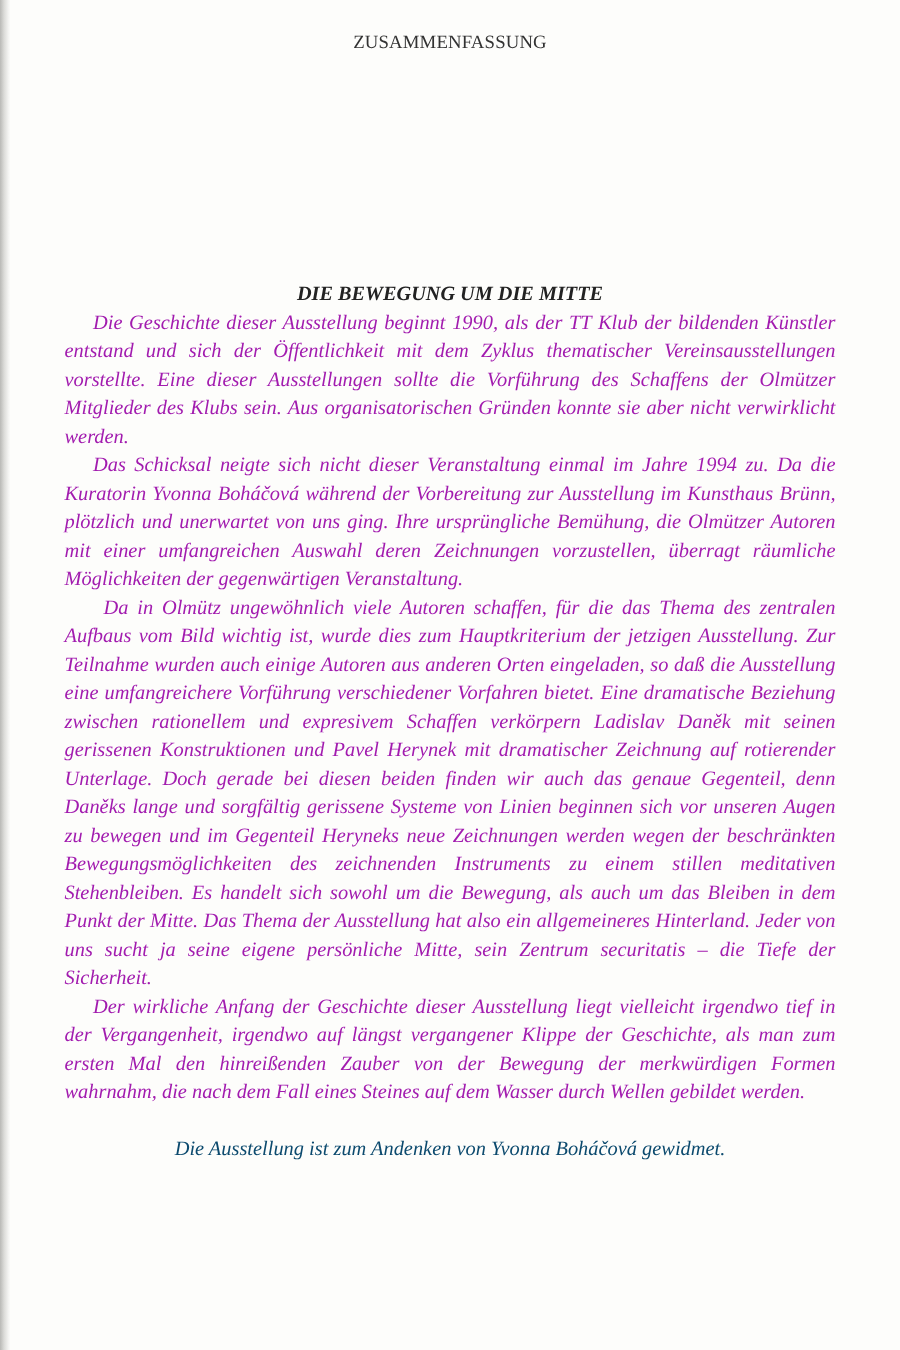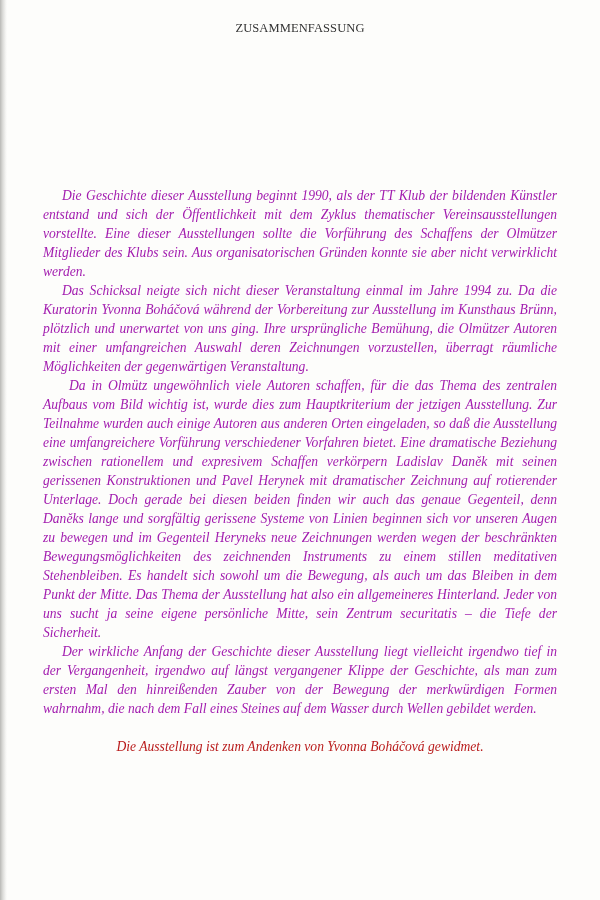--- a/index.html
+++ b/index.html
@@ -59,29 +59,30 @@
       hyphens: manual;
     }
     .para.indent-wide { text-indent: 26px; }
     .dedication {
       font-family: "Liberation Serif", serif;
       font-style: italic;
       font-size: 13.6px;
       line-height: 19px;
       text-align: center;
       margin: 19px 0 0 0;
-      color: #b91c1c;
+      color: #0c4a6e;
     }
   </style>
 </head>
 <body>
 
 <div class="gutter-shadow"></div>
 
 <div class="running-head">ZUSAMMENFASSUNG</div>
 
 <div class="article">
+  <h1 class="title">DIE BEWEGUNG UM DIE MITTE</h1>
   <p class="para">Die Geschichte dieser Ausstellung beginnt 1990, als der TT Klub der bildenden Künstler entstand und sich der Öffentlichkeit mit dem Zyklus thematischer Vereinsausstellungen vorstellte. Eine dieser Ausstellungen sollte die Vorführung des Schaffens der Olmützer Mitglieder des Klubs sein. Aus organisatorischen Gründen konnte sie aber nicht verwirklicht werden.</p>
   <p class="para">Das Schicksal neigte sich nicht dieser Veranstaltung einmal im Jahre 1994 zu. Da die Kuratorin Yvonna Boháčová während der Vorbereitung zur Ausstellung im Kunsthaus Brünn, plötzlich und unerwartet von uns ging. Ihre ursprüngliche Bemühung, die Olmützer Autoren mit einer umfangreichen Auswahl deren Zeichnungen vorzustellen, überragt räumliche Möglichkeiten der gegenwärtigen Veranstaltung.</p>
   <p class="para indent-wide">Da in Olmütz ungewöhnlich viele Autoren schaffen, für die das Thema des zentralen Aufbaus vom Bild wichtig ist, wurde dies zum Hauptkriterium der jetzigen Ausstellung. Zur Teilnahme wurden auch einige Autoren aus anderen Orten eingeladen, so daß die Ausstellung eine umfangreichere Vorführung verschiedener Vorfahren bietet. Eine dramatische Beziehung zwischen rationellem und expresivem Schaffen verkörpern Ladislav Daněk mit seinen gerissenen Konstruktionen und Pavel Herynek mit dramatischer Zeichnung auf rotierender Unterlage. Doch gerade bei diesen beiden finden wir auch das genaue Gegenteil, denn Daněks lange und sorgfältig gerissene Systeme von Linien beginnen sich vor unseren Augen zu bewegen und im Gegenteil Heryneks neue Zeichnungen werden wegen der beschränkten Bewegungsmöglichkeiten des zeichnenden Instruments zu einem stillen meditativen Stehenbleiben. Es handelt sich sowohl um die Bewegung, als auch um das Bleiben in dem Punkt der Mitte. Das Thema der Ausstellung hat also ein allgemeineres Hinterland. Jeder von uns sucht ja seine eigene persönliche Mitte, sein Zentrum securitatis – die Tiefe der Sicherheit.</p>
   <p class="para">Der wirkliche Anfang der Geschichte dieser Ausstellung liegt vielleicht irgendwo tief in der Vergangenheit, irgendwo auf längst vergangener Klippe der Geschichte, als man zum ersten Mal den hinreißenden Zauber von der Bewegung der merkwürdigen Formen wahrnahm, die nach dem Fall eines Steines auf dem Wasser durch Wellen gebildet werden.</p>
   <p class="dedication">Die Ausstellung ist zum Andenken von Yvonna Boháčová gewidmet.</p>
 </div>
 
 </body></html>

